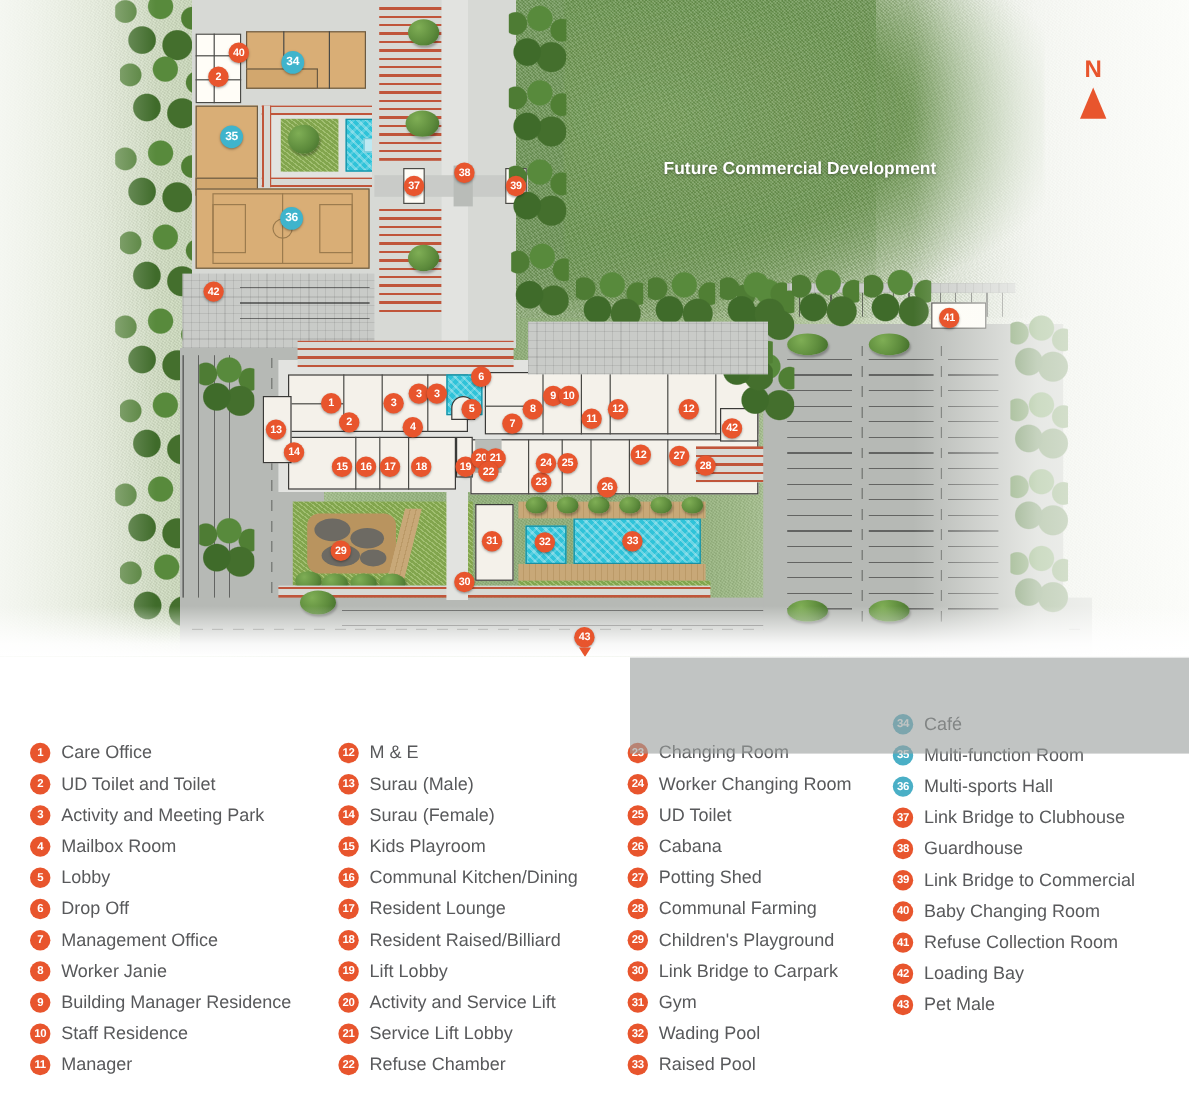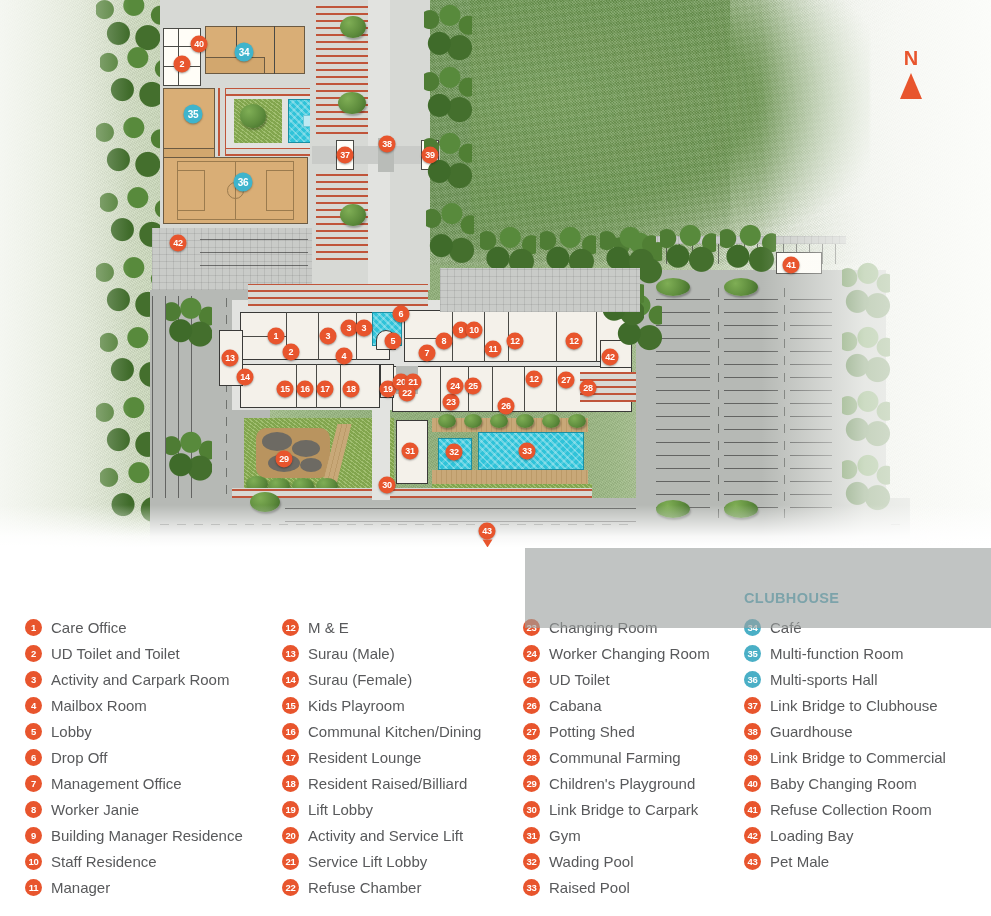--- a/index.html
+++ b/index.html
@@ -503,20 +503,21 @@
     <div class="treeline" style="left:660px;top:224px;width:56px;height:52px;"></div>
     <div class="treeline" style="left:720px;top:224px;width:56px;height:52px;"></div>
 
     <div class="slab paving-fine" style="left:440px;top:268px;width:200px;height:44px;"></div>
     <div class="timber" style="left:248px;top:284px;width:180px;height:22px;"></div>
 
     <div class="treeline" style="left:166px;top:296px;width:46px;height:56px;"></div>
     <div class="treeline" style="left:166px;top:430px;width:46px;height:56px;"></div>
     <div class="shrub" style="left:250px;top:492px;width:30px;height:20px;"></div>
 
+    <div class="map-label" style="left:553px;top:133px;">Future Commercial Development</div>
 
     <div id="compass" style="left:893px;top:48px;width:36px;">
       <div class="n">N</div>
       <div class="arrow"></div>
     </div>
 
     <div id="markers">
         <div class="marker" style="left: 276px; top: 336px;">1</div>
         <div class="marker" style="left: 182px; top: 64px;">2</div>
         <div class="marker" style="left: 291px; top: 352px;">2</div>
@@ -579,21 +580,21 @@
         <div class="legend-item">
           <span class="legend-badge">1</span>
           <span class="legend-label">Care Office</span>
         </div>
         <div class="legend-item">
           <span class="legend-badge">2</span>
           <span class="legend-label">UD Toilet and Toilet</span>
         </div>
         <div class="legend-item">
           <span class="legend-badge">3</span>
-          <span class="legend-label">Activity and Carpark Room</span>
+          <span class="legend-label">Activity and Meeting Park</span>
         </div>
         <div class="legend-item">
           <span class="legend-badge">4</span>
           <span class="legend-label">Mailbox Room</span>
         </div>
         <div class="legend-item">
           <span class="legend-badge">5</span>
           <span class="legend-label">Lobby</span>
         </div>
         <div class="legend-item">
@@ -709,21 +710,20 @@
         <div class="legend-item">
           <span class="legend-badge">32</span>
           <span class="legend-label">Wading Pool</span>
         </div>
         <div class="legend-item">
           <span class="legend-badge">33</span>
           <span class="legend-label">Raised Pool</span>
         </div>
       </div>
     <div class="legend-col c4">
-        <div class="legend-title">CLUBHOUSE</div>
         <div class="legend-item">
           <span class="legend-badge teal">34</span>
           <span class="legend-label">Café</span>
         </div>
         <div class="legend-item">
           <span class="legend-badge teal">35</span>
           <span class="legend-label">Multi-function Room</span>
         </div>
         <div class="legend-item">
           <span class="legend-badge teal">36</span>

